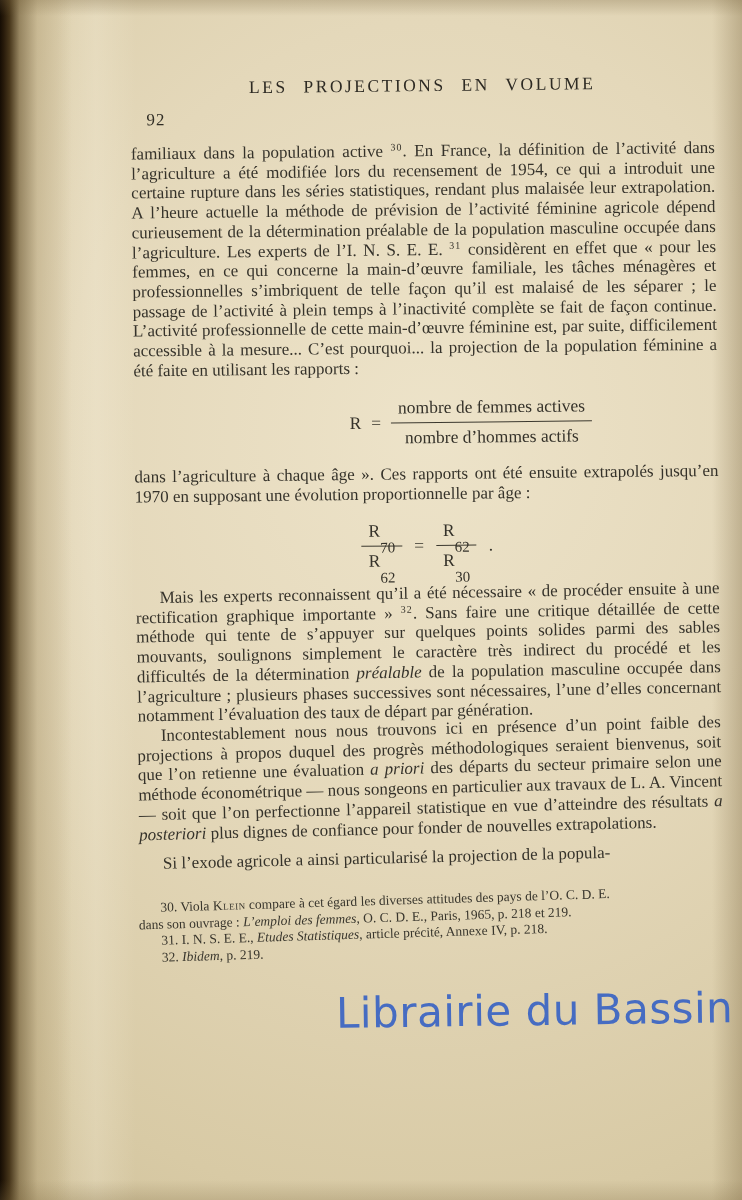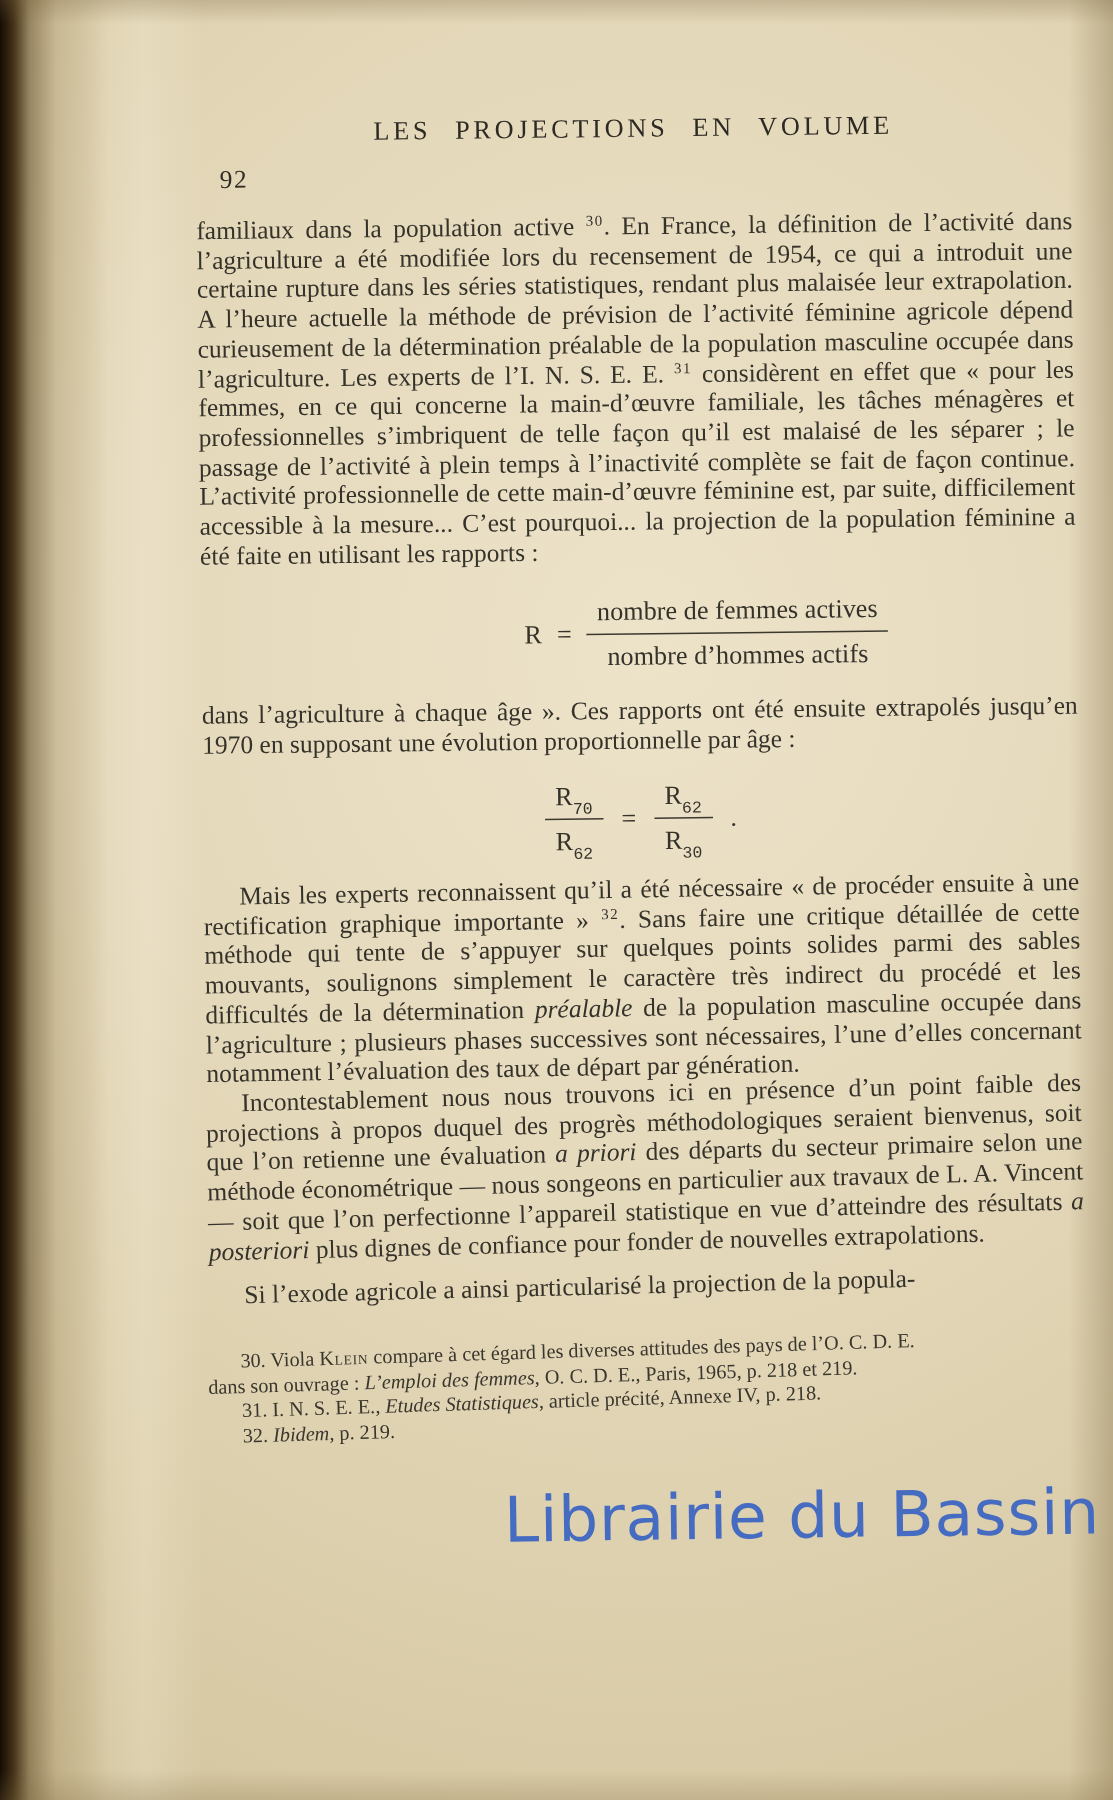--- a/index.html
+++ b/index.html
@@ -48,21 +48,21 @@
   em{ font-style:italic; }
   .sc{ font-variant:small-caps; letter-spacing:.5px; }
 
   .formula{ display:flex; justify-content:center; align-items:center; gap:10px;
     font-size:17.5px; color:#35322a; }
   .formula.f1{ margin:20px 0 16px; transform:translateX(45px); }
   .formula.f2{ margin:16px 0 14px; gap:12px; }
   .frac{ display:inline-flex; flex-direction:column; text-align:center; }
   .frac .num{ padding:0 7px 4px; border-bottom:1.2px solid #3c392f; }
   .frac .den{ padding:4px 7px 0; }
-  .frac sub{ position:relative; top:6px; font-size:11px; line-height:0; vertical-align:baseline;font-family:Liberation Mono, monospace; }
+  .frac sub{ position:relative; top:16px; font-size:15px; line-height:0; vertical-align:baseline; }
 
   .footnotes{ margin-top:26px; font-size:13.5px; line-height:16.5px;
     transform:rotate(-1.1deg); transform-origin:0 100%; color:#39362d;}
   .fn{ text-align:justify; }
   .fn-indent{ padding-left:22px; }
 
   .watermark{
     position:absolute; left:336px; top:986px; z-index:6;
     font-family:"DejaVu Sans","Liberation Sans",sans-serif;
     font-size:42px; letter-spacing:.5px; white-space:nowrap;

